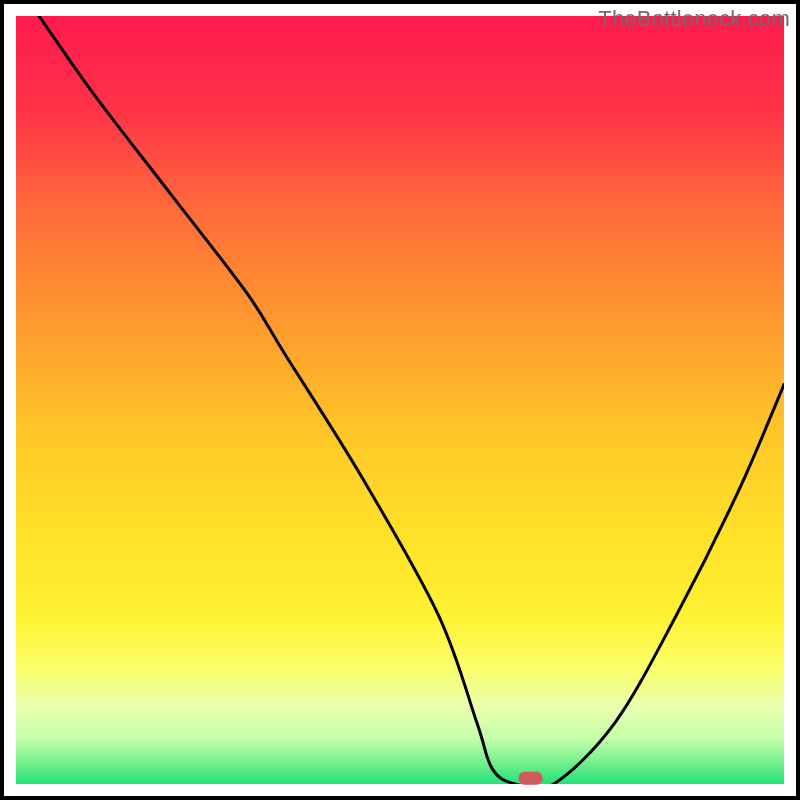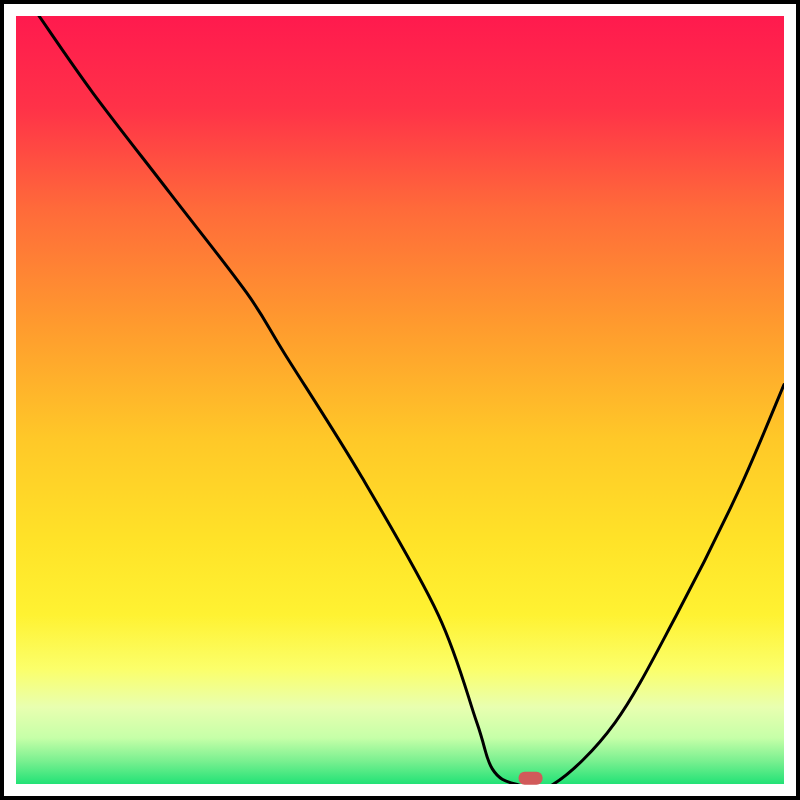--- a/index.html
+++ b/index.html
@@ -24,20 +24,21 @@
     z-index: 3;
   }
   svg {
     display: block;
   }
 </style>
 </head>
 <body>
 
 <div class="container">
+  <div class="watermark">TheBottleneck.com</div>
 
   <svg id="chart-svg" width="800" height="800" viewBox="0 0 800 800">
     <defs>
       <linearGradient id="bg-grad" x1="0" y1="0" x2="0" y2="1">
           <stop offset="0%" stop-color="#ff1a4e"></stop>
           <stop offset="12%" stop-color="#ff3248"></stop>
           <stop offset="25%" stop-color="#ff6a3a"></stop>
           <stop offset="40%" stop-color="#ff9a2e"></stop>
           <stop offset="55.00000000000001%" stop-color="#ffc828"></stop>
           <stop offset="68%" stop-color="#ffe228"></stop>

